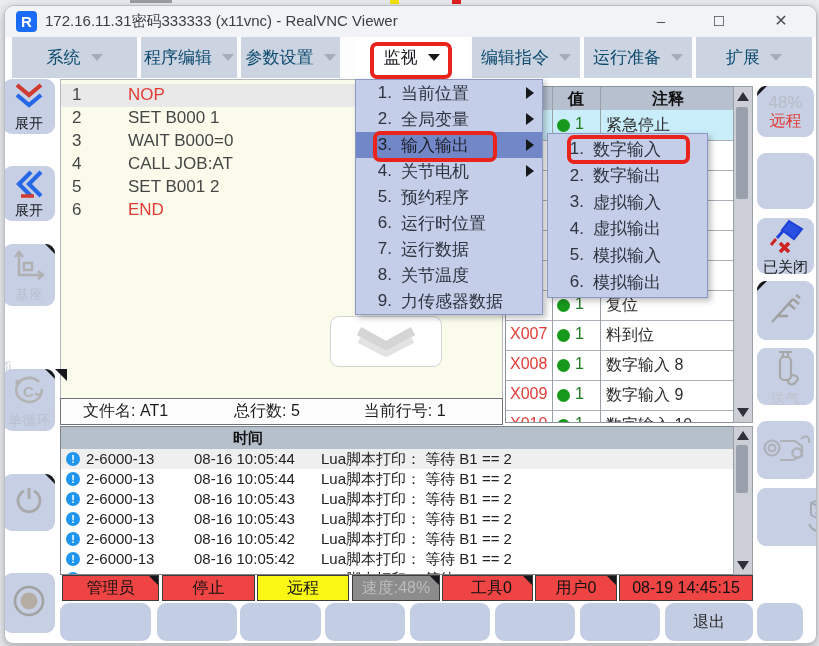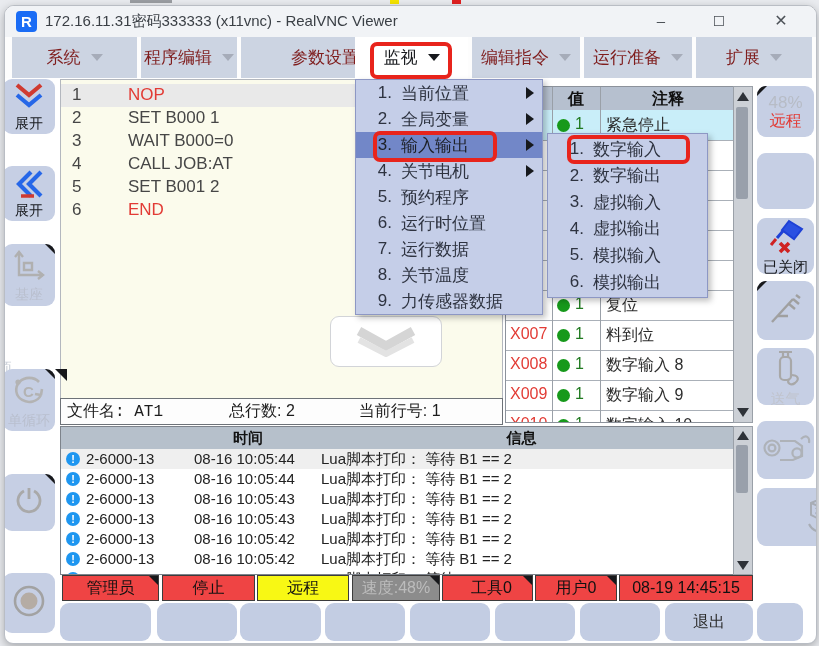--- a/index.html
+++ b/index.html
@@ -17,21 +17,21 @@
   .titlebar{position:absolute;left:0;top:0;width:100%;height:31px;background:#f1f3f6;}
   .app-icon{position:absolute;left:11px;top:5px;width:21px;height:21px;border-radius:4px;
       background:#1a6cf5;color:#fff;font-weight:bold;font-size:15px;text-align:center;line-height:21px;}
   .title-text{position:absolute;left:40px;top:6px;font-size:15px;color:#3a3f45;white-space:nowrap;}
   .win-btn{position:absolute;top:0;width:40px;height:31px;text-align:center;line-height:30px;
       font-size:15px;color:#4d5258;cursor:default;}
   .wb-min{left:636px;}   .wb-max{left:694px;font-size:14px;}   .wb-close{left:756px;font-size:16px;}
   
   .menubar{position:absolute;left:0;top:31px;width:811px;height:41px;background:#fdfdfd;}
   .mb-item{position:absolute;top:0;height:41px;background:#ccd4e2;display:flex;align-items:center;
-      justify-content:center;font-size:17px;color:#7f1d1d;}
+      justify-content:center;font-size:17px;color:#0c4a6e;}
   .mb-item.active{background:#fff;color:#17191d;}
   .mb-caret{width:0;height:0;border-left:6px solid transparent;border-right:6px solid transparent;
       border-top:7px solid #a6acb9;margin-left:10px;}
   .mb-item.active .mb-caret{border-top-color:#17191d;}
   .redbox{position:absolute;border:4px solid #e8241c;border-radius:7px;pointer-events:none;z-index:60;}
   
   .tool-btn{position:absolute;background:#c6cfe4;border-radius:9px;display:flex;flex-direction:column;
       align-items:center;justify-content:center;overflow:hidden;}
   .tool-label{font-size:14px;color:#17191d;line-height:15px;}
   .tool-label.dim{color:#b9bfce;}
@@ -131,21 +131,21 @@
 
   <div class="menubar" id="menubar">
       <div class="mb-item" style="left: 7px; width: 125px;">
         <span>系统</span>
         <span class="mb-caret"></span>
       </div>
       <div class="mb-item" style="left: 136px; width: 96px;">
         <span>程序编辑</span>
         <span class="mb-caret"></span>
       </div>
-      <div class="mb-item" style="left: 236px; width: 110px; padding-left: 40px;">
+      <div class="mb-item" style="left: 236px; width: 99px;">
         <span>参数设置</span>
         <span class="mb-caret"></span>
       </div>
       <div class="mb-item active" style="left: 350px; width: 113px;">
         <span>监视</span>
         <span class="mb-caret"></span>
       </div>
       <div class="mb-item" style="left: 467px; width: 108px;">
         <span>编辑指令</span>
         <span class="mb-caret"></span>
@@ -249,22 +249,22 @@
           <span class="ed-tx">SET B001 2</span>
         </div>
         <div class="ed-line" style="top: 119px;">
           <span class="ed-no">6</span>
           <span class="ed-tx red">END</span>
         </div>
       </div>
   </div>
   <div class="ed-corner"></div>
   <div class="filebar">
-    <span class="fb-item" style="margin-left:6px;font-family:Liberation Mono, monospace;">文件名: AT1</span>
-    <span class="fb-item" style="margin-left:66px;">总行数: 2</span>
+    <span class="fb-item" style="margin-left:22px;">文件名: AT1</span>
+    <span class="fb-item" style="margin-left:66px;">总行数: 5</span>
     <span class="fb-item" style="margin-left:64px;">当前行号: 1</span>
   </div>
 
   <div class="pgdn-btn">
     <svg width="70" height="30" viewBox="0 0 70 30">
       <path d="M8 4 L35 19 L62 4" fill="none" stroke="#d5d5d5" stroke-width="9"></path>
       <path d="M8 13 L35 27 L62 13" fill="none" stroke="#e3e3e3" stroke-width="6"></path>
     </svg>
   </div>
 
@@ -418,21 +418,20 @@
       <div class="dd-item" style="top: 135px; height: 26px;">
         <span class="dd-num">6.</span>
         <span>模拟输出</span>
       </div>
     </div>
   <div class="redbox" style="left:562px;top:129px;width:115px;height:21px;"></div>
 
   <div class="log-table">
     <div class="log-head">
       <span class="lh-cell" style="left:127px;width:120px;">时间</span>
-      <span class="lh-cell" style="left:247px;width:427px;">信息</span>
     </div>
     <div id="log-rows">
         <div class="log-row sel" style="top: 22px;">
           <span class="log-icon">!</span>
           <span class="lg-id">2-6000-13</span>
           <span class="lg-time">08-16 10:05:44</span>
           <span class="lg-msg">Lua脚本打印： 等待 B1 == 2</span>
         </div>
         <div class="log-row" style="top: 42px;">
           <span class="log-icon">!</span>

